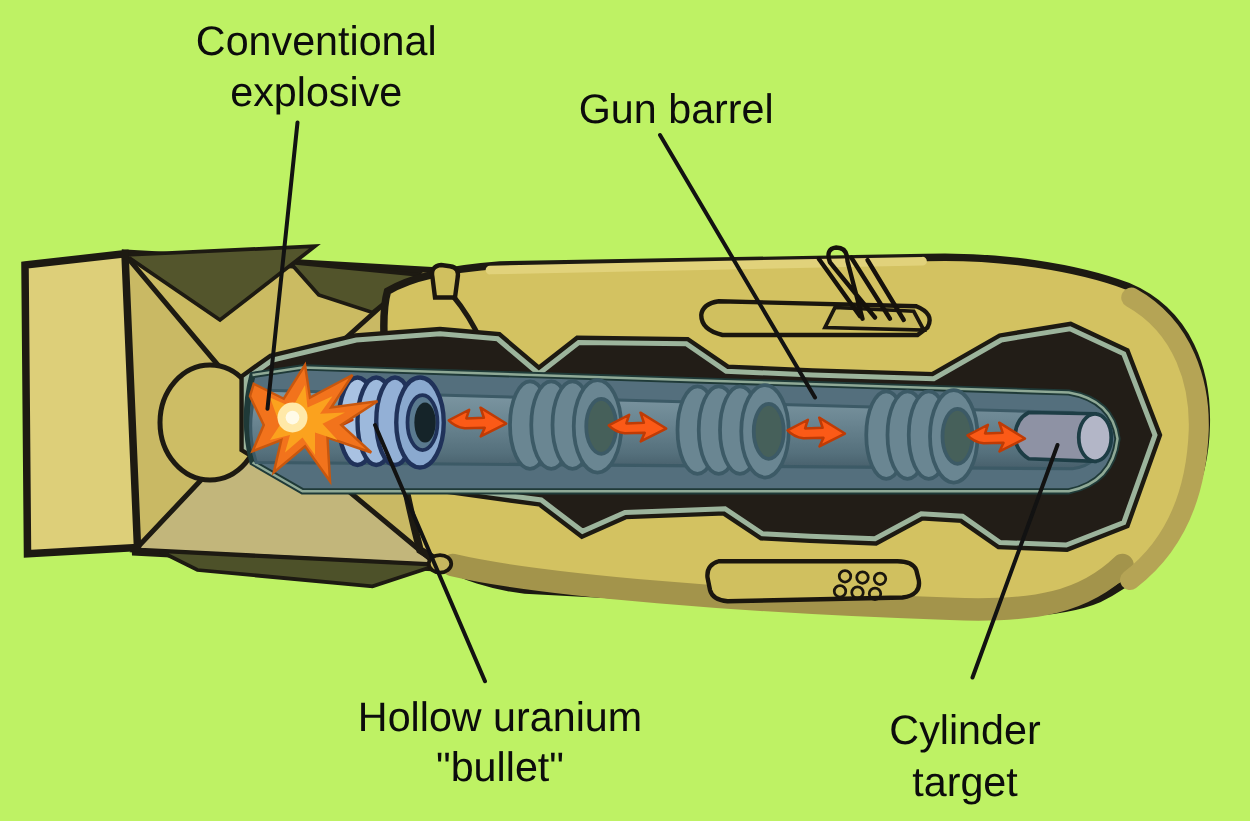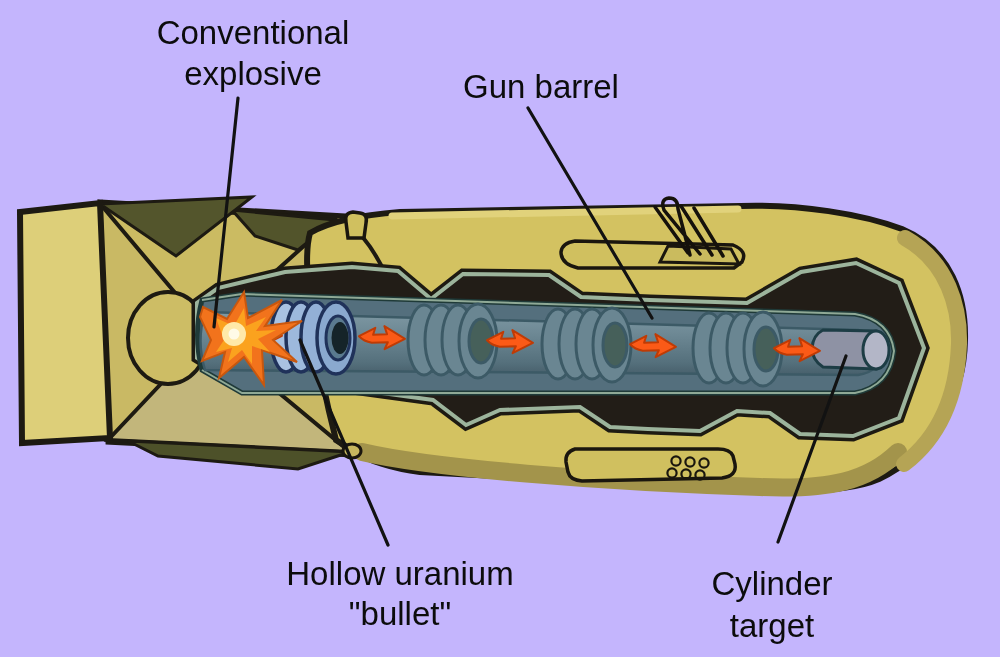--- a/index.html
+++ b/index.html
@@ -1,16 +1,16 @@
 <!DOCTYPE html>
 <html style="--label_text: #0c0c0c; --leader: #121212; --outline: #1d1a12; --casing: #d3c261; --casing_mid: #cbbb62; --casing_panel: #d0c05f; --casing_light: #e1d27b; --casing_shadow: #a3944b; --casing_deep: #b5a455; --fin_face: #ddcf79; --fin_dark: #52542b; --fin_tan: #c2b67b; --fin_dark2: #4d5129; --cavity: #221d17; --trim_sage: #9cb49c; --panel_slate: #546f7d; --panel_line_dark: #1f3a38; --panel_line_pale: #8fa996; --tube_light: #7e98a3; --tube_mid: #6d8894; --tube_dark: #475f6b; --ghost: #6a8692; --ghost_line: #3c5a66; --ghost_hole: #46605a; --bullet_light: #a9c2e2; --bullet_mid: #8aa9cf; --bullet_line: #20325a; --bullet_hole_rim: #5a7a8f; --bullet_hole: #152429; --target_body: #8e92a4; --target_cap: #b3b6c7; --target_line: #1d3d45; --arrow: #fb5a17; --arrow_line: #bf3b05; --explosion_outer: #f2731c; --explosion_mid: #fba21e; --explosion_core: #ffe9a8; --explosion_hot: #fffbe8;"><head>
 <meta charset="utf-8">
 <style>
   html,body{margin:0;padding:0;background:#ffffff;}
-  #stage{position:relative;width:1000px;height:657px;background:#c4b5fd;overflow:hidden;
+  #stage{position:relative;width:1000px;height:657px;background:#bef264;overflow:hidden;
          font-family:"Liberation Sans", sans-serif;}
   svg{display:block;}
   .label{font-family:"Liberation Sans", sans-serif;font-size:33px;fill:var(--label_text);}
   .casing{fill:var(--casing);}
   .casing-panel{fill:var(--casing_panel);}
   .leader{stroke:var(--leader);stroke-width:3.2;fill:none;stroke-linecap:round;}
   .arrowshape{fill:var(--arrow);stroke:var(--arrow_line);stroke-width:2;stroke-linejoin:round;}
   .ghostfill{fill:var(--ghost);stroke:var(--ghost_line);stroke-width:3;}
   .ghosthole{fill:var(--ghost_hole);stroke:var(--ghost_line);stroke-width:3;}
 </style>

